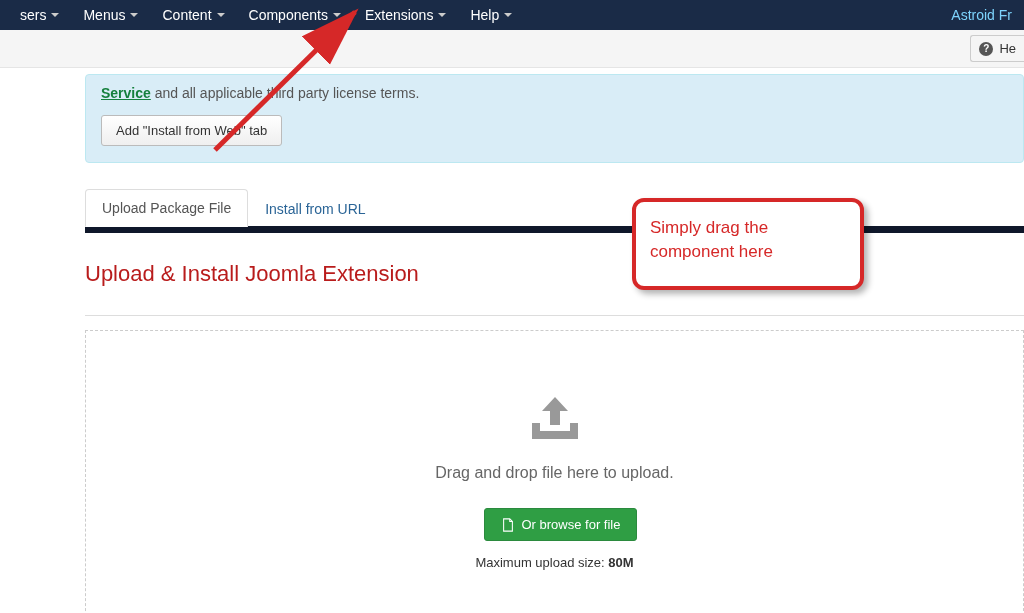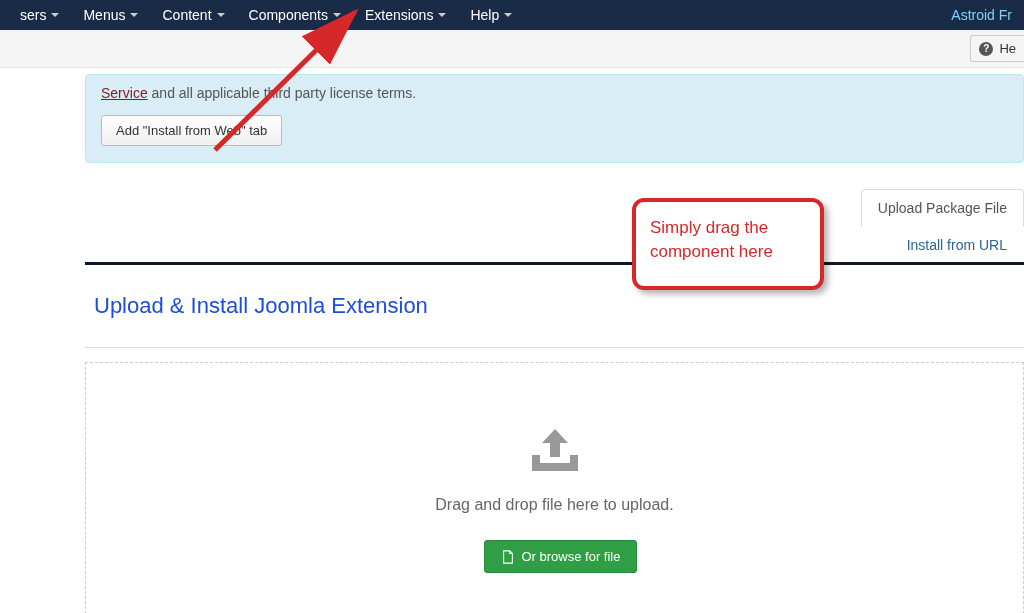--- a/index.html
+++ b/index.html
@@ -101,40 +101,39 @@
       padding: 10px 15px 16px 15px;
       color: #31708f;
       margin-top: 6px;
       margin-bottom: 26px;
     }
     .alert-info .svc-line {
       color: #555;
       font-size: 14px;
     }
     .alert-info .svc-line a {
-      color: #7f1d1d;
-      font-weight: normal;
+      color: #15803d;
+      font-weight: bold;
     }
     .add-webtab-btn {
       margin-top: 14px;
       background: linear-gradient(#fff,#efefef);
       border: 1px solid #bbb;
       border-radius: 3px;
       padding: 7px 14px;
       font-size: 13px;
       color: #333;
       cursor: pointer;
     }
 
     
     .tabs {
-      border-bottom: 3px solid #0f172a;
+      border-bottom: 7px solid #0f172a;
       display: flex;
       align-items: flex-end;
-      flex-direction: column;
     }
     .tab {
       padding: 10px 16px;
       font-size: 14px;
       color: #2a6496;
       cursor: pointer;
       border: 1px solid transparent;
       border-bottom: none;
       margin-bottom: -1px;
     }
@@ -143,22 +142,22 @@
       background: #fff;
       border: 1px solid #ddd;
       border-bottom: 1px solid #fff;
       border-radius: 4px 4px 0 0;
     }
 
     
     .section-heading {
       font-size: 22px;
       font-weight: 400;
-      color: #1d4ed8;
-      margin: 28px 0 22px 9px;
+      color: #b91c1c;
+      margin: 28px 0 22px 0;
     }
     .heading-row {
       display: flex;
       align-items: flex-start;
       border-bottom: 1px solid #ddd;
       padding-bottom: 6px;
     }
 
     
     .dropzone {
@@ -194,21 +193,21 @@
       font-size: 13px;
       color: #333;
     }
     .max-size b { font-weight: bold; }
 
     
     .callout {
       position: absolute;
       top: 198px;
       left: 632px;
-      width: 192px;
+      width: 232px;
       height: 92px;
       border: 4px solid #d62828;
       border-radius: 12px;
       background: #fff;
       padding: 14px 14px;
       color: #d62828;
       font-size: 17px;
       line-height: 1.4;
       box-shadow: 4px 4px 6px rgba(0,0,0,0.3);
     }
@@ -292,20 +291,23 @@
         </svg>
       </span>
       <div class="drop-text">Drag and drop file here to upload.</div>
       <button class="browse-btn">
         <svg width="14" height="14" viewBox="0 0 16 16">
           <path d="M3 1h7l3 3v11H3z" fill="none" stroke="#fff" stroke-width="1.2"></path>
           <path d="M10 1v3h3" fill="none" stroke="#fff" stroke-width="1.2"></path>
         </svg>
         <span>Or browse for file</span>
       </button>
+      <div class="max-size">
+        <span>Maximum upload size: </span><b>80M</b>
+      </div>
     </div>
 
   </div>
 </div>
 
 <div class="callout">
   <span>Simply drag the component here</span>
 </div>
 
 <svg class="arrow-svg" width="220" height="160">

